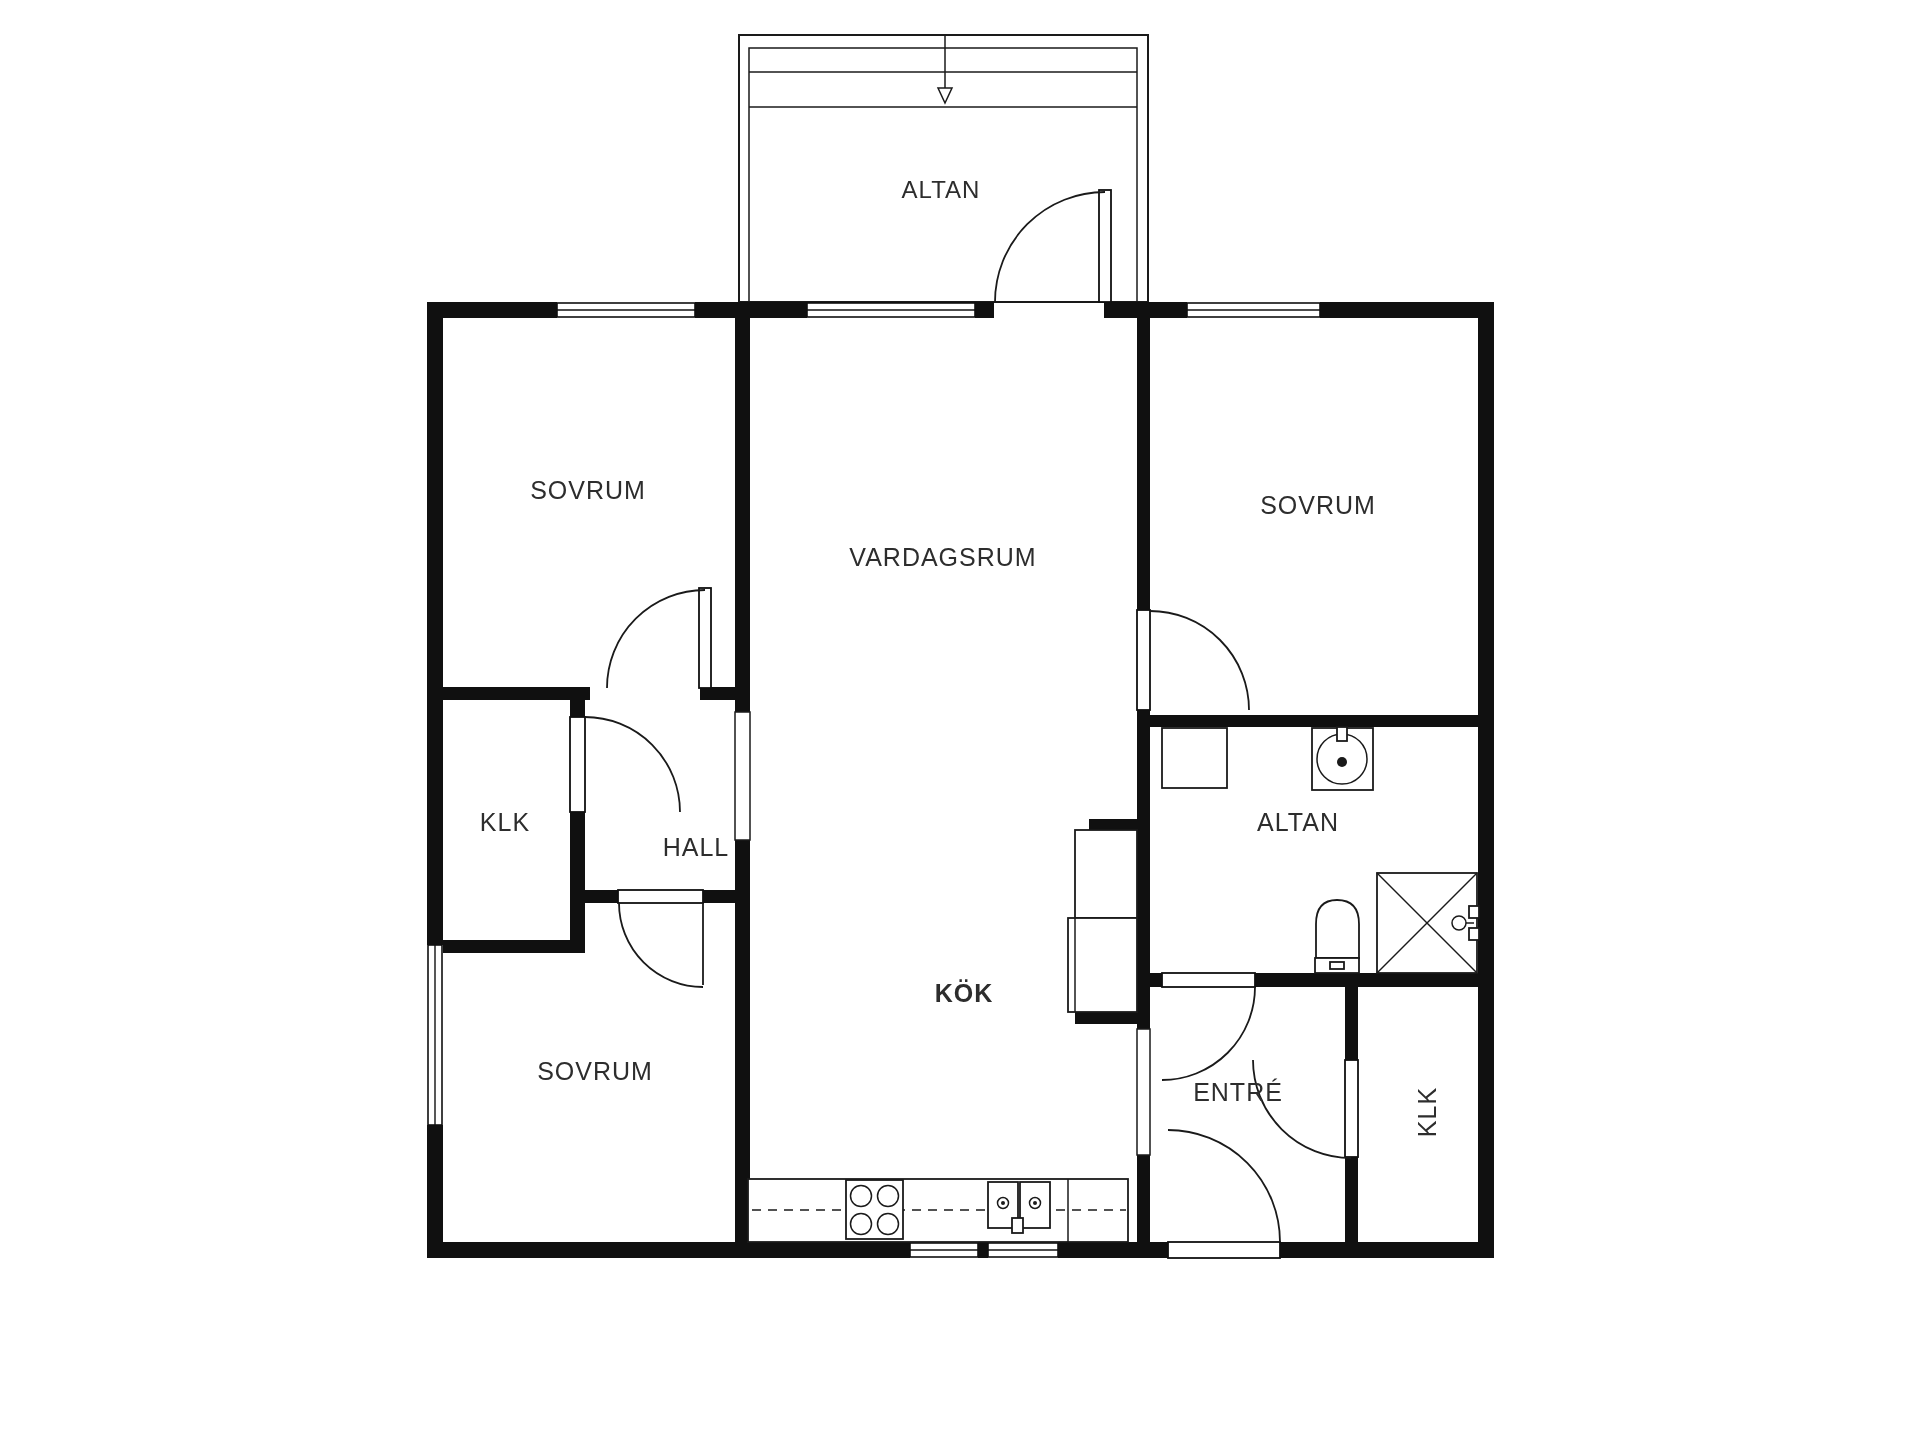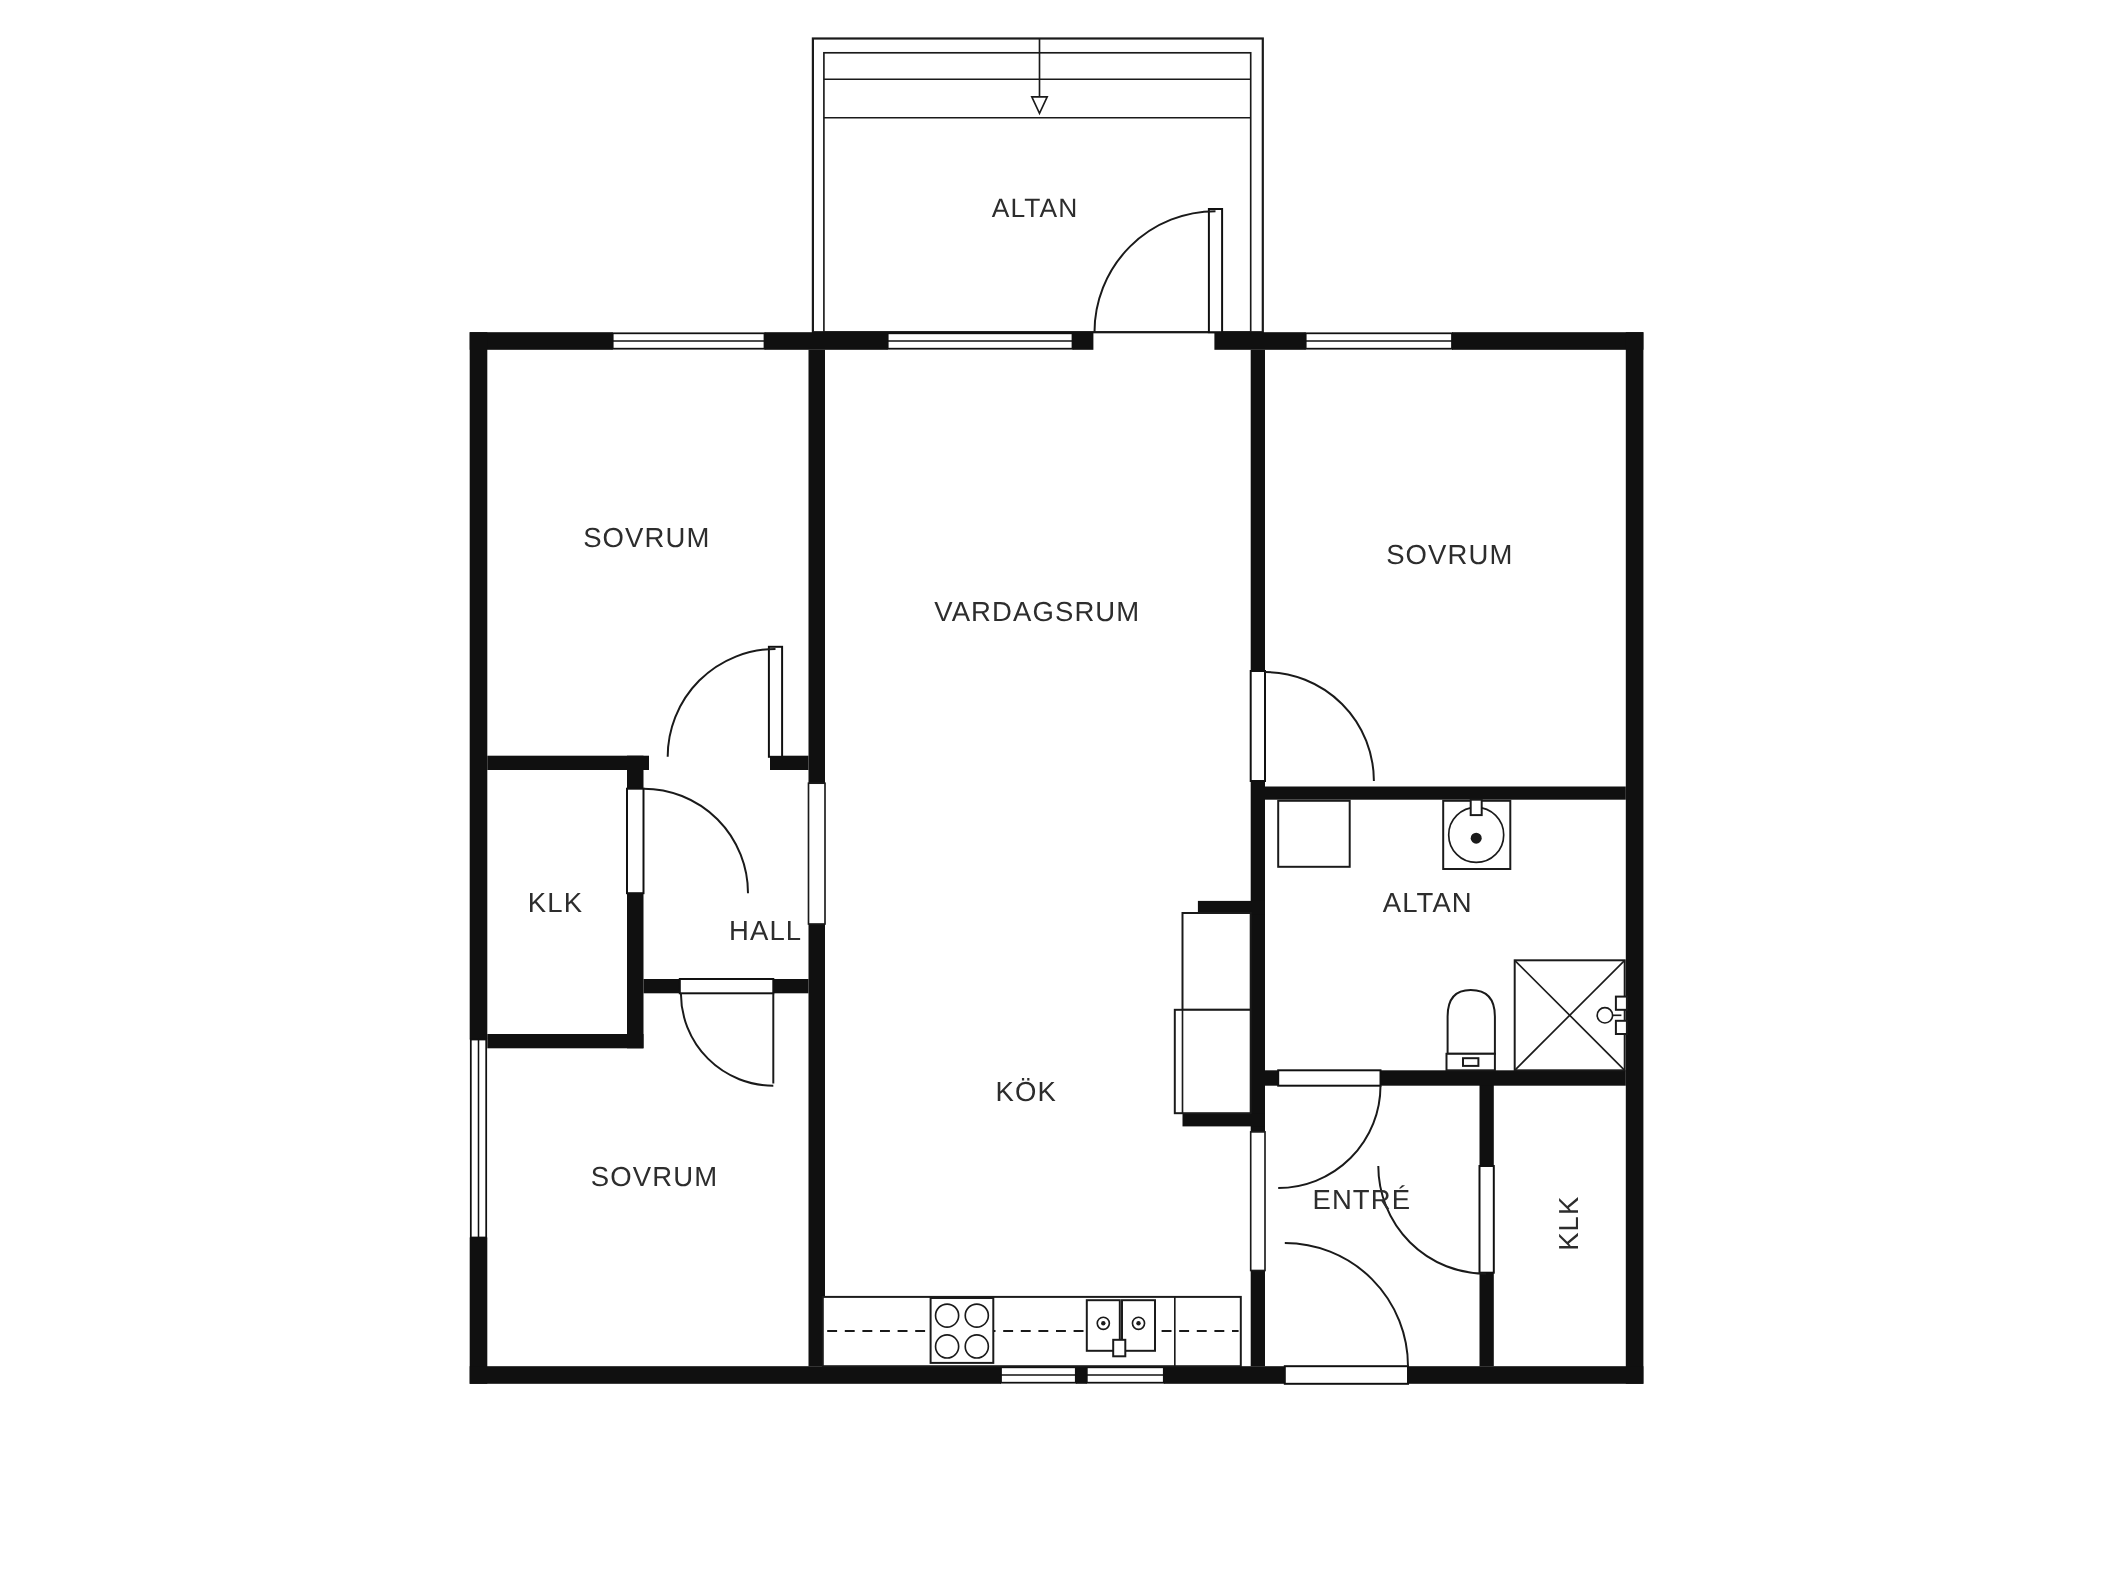--- a/index.html
+++ b/index.html
@@ -215,18 +215,18 @@
     </g>
   </svg>
 
   <div class="room-label small" style="left:941px;top:190px;">ALTAN</div>
   <div class="room-label" style="left:588px;top:490px;">SOVRUM</div>
   <div class="room-label" style="left:943px;top:557px;">VARDAGSRUM</div>
   <div class="room-label" style="left:1318px;top:505px;">SOVRUM</div>
   <div class="room-label" style="left:505px;top:822px;">KLK</div>
   <div class="room-label" style="left:672px;top:847px;margin-left:24px;">HALL</div>
   <div class="room-label" style="left:1298px;top:822px;">ALTAN</div>
-  <div class="room-label" style="left:933px;top:993px;">KÖK</div>
+  <div class="room-label" style="left:964px;top:993px;font-weight:bold;">KÖK</div>
   <div class="room-label" style="left:595px;top:1071px;">SOVRUM</div>
   <div class="room-label" style="left:1238px;top:1092px;">ENTRÉ</div>
   <div class="room-label rot" style="left:1427px;top:1112px;">KLK</div>
 
 </div>
 
 </body></html>

